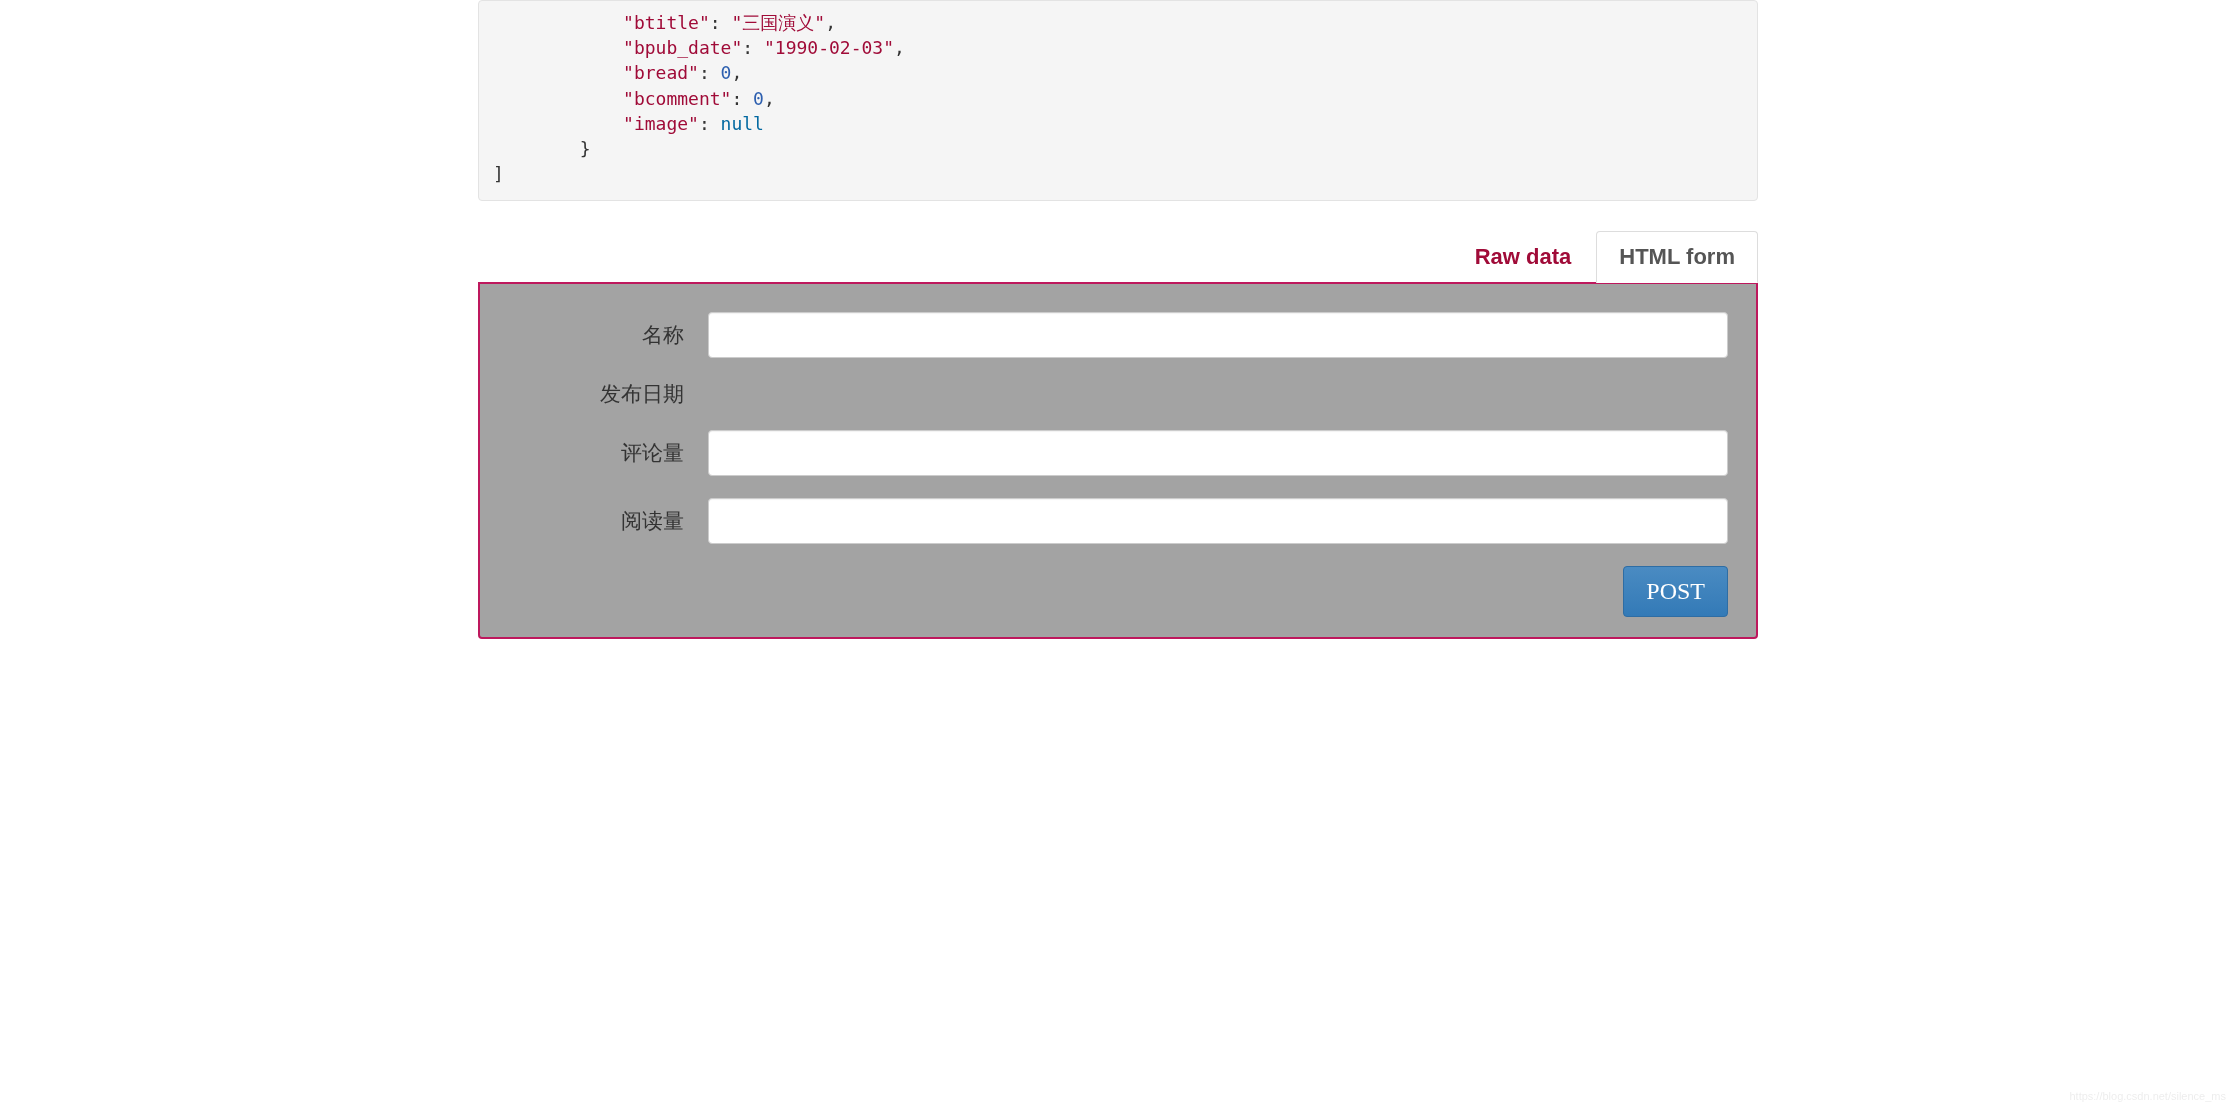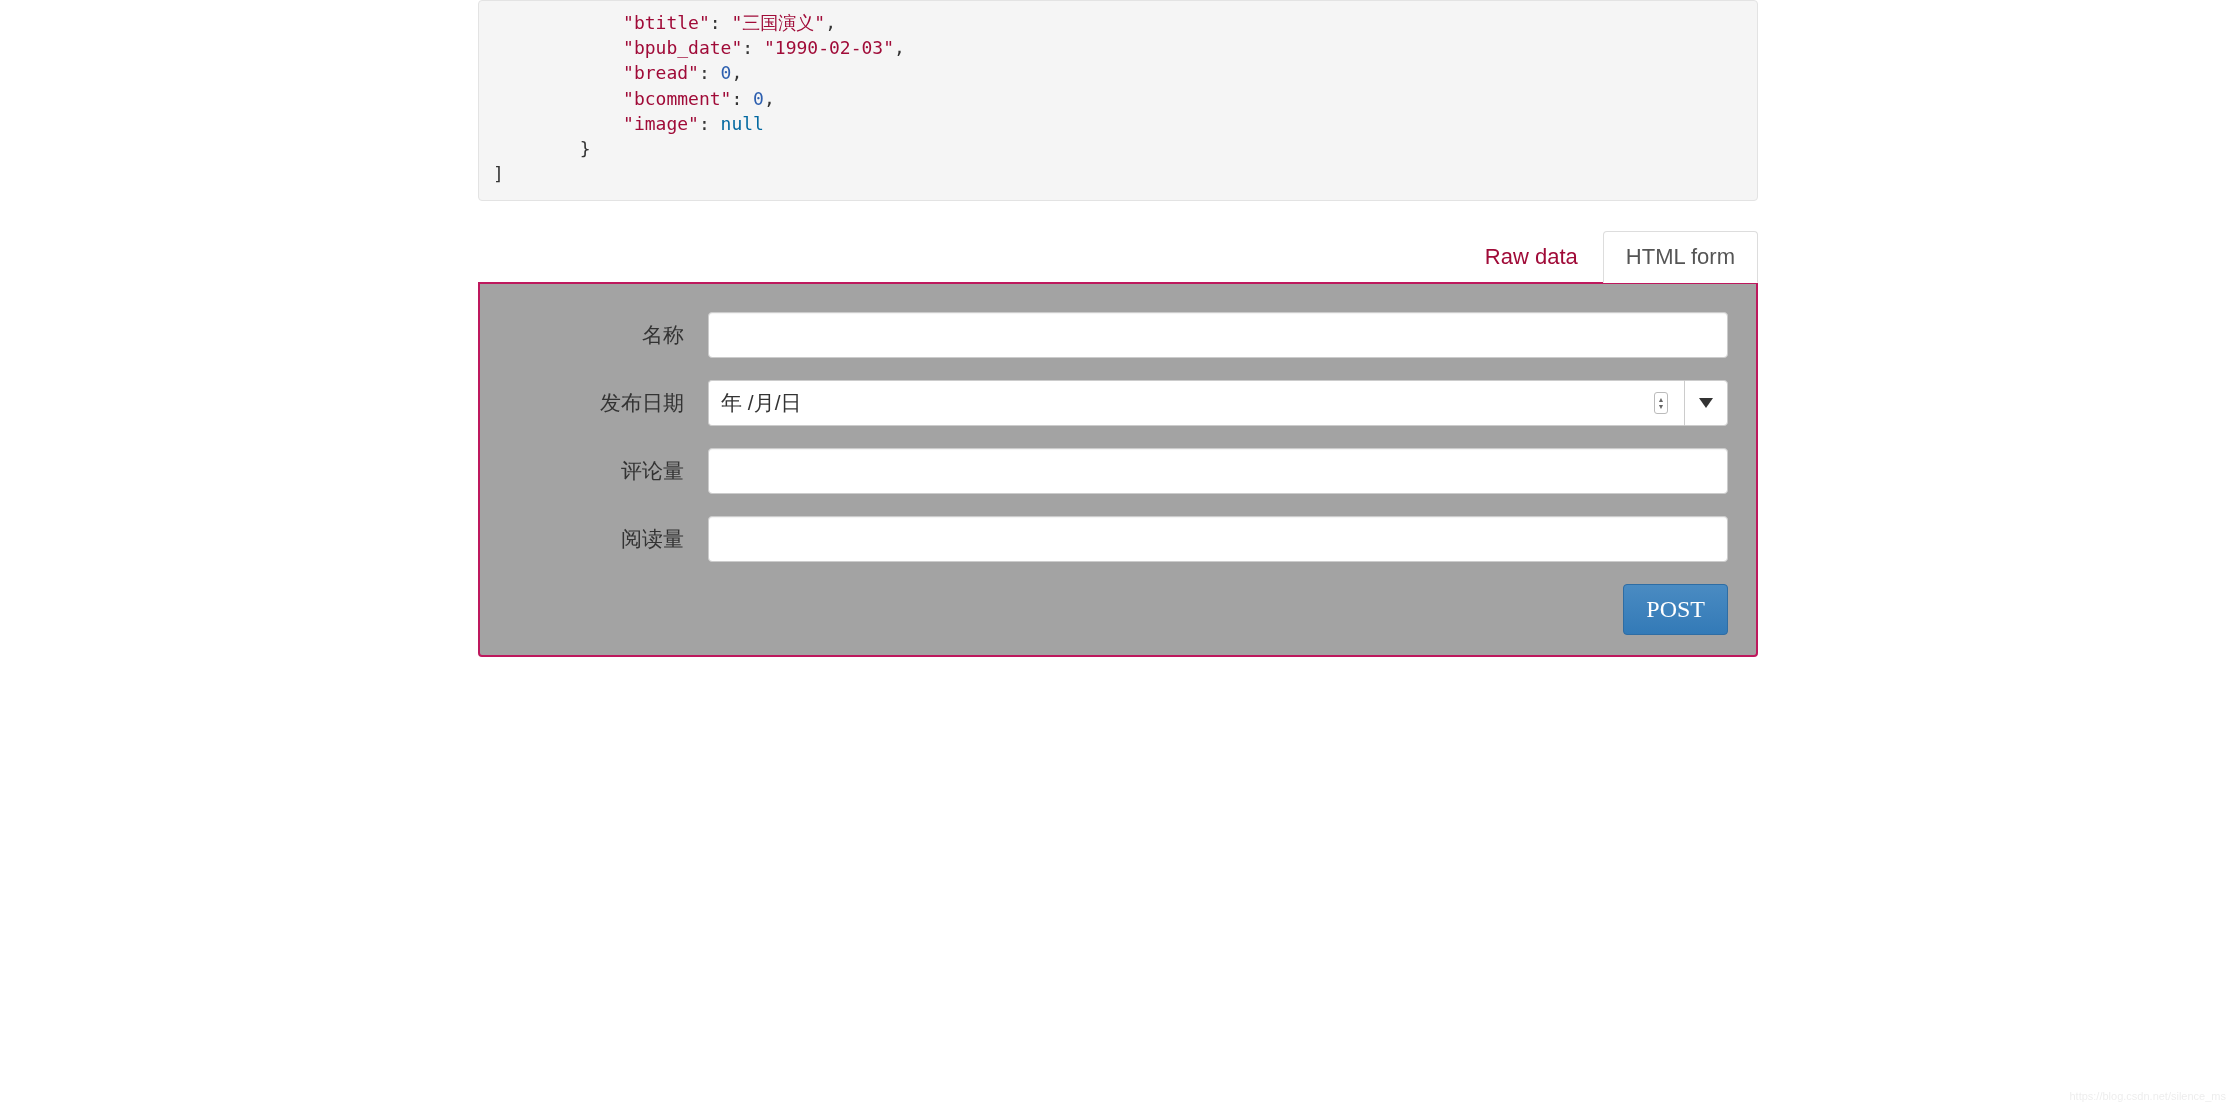--- a/index.html
+++ b/index.html
@@ -49,20 +49,21 @@
     }
     .nav-tabs li a {
       display: block;
       padding: 12px 22px;
       font-size: 22px;
       color: #a00b38;
       text-decoration: none;
       border: 1px solid transparent;
       border-radius: 4px 4px 0 0;
       cursor: pointer;
+      font-weight: bold;
     }
     .nav-tabs li.active a {
       color: #555;
       background: #fff;
       border-color: #ddd #ddd transparent #ddd;
     }
     .form-panel {
       background: #a3a3a3;
       border: 2px solid #be185d;
       border-radius: 0 0 4px 4px;
@@ -218,34 +219,20 @@
 
       <div class="form-row">
         <label class="form-label">名称</label>
         <div class="form-control-wrap">
           <input type="text" class="form-control" value="" style="">
         </div>
       </div>
 
       <div class="form-row date-row">
         <label class="form-label">发布日期</label>
-        <div class="form-control-wrap">
-          <div class="date-input-box">
-            <span class="date-placeholder">年 /月/日</span>
-            <span class="date-spinner">
-              <span>▲</span>
-                <span>▼</span>
-            </span>
-          </div>
-          <div class="date-dropdown-btn">
-            <svg viewBox="0 0 14 10">
-                <polygon points="0,0 14,0 7,10"></polygon>
-              </svg>
-          </div>
-        </div>
       </div>
 
       <div class="form-row">
         <label class="form-label">评论量</label>
         <div class="form-control-wrap">
           <input type="text" class="form-control" value="" style="">
         </div>
       </div>
 
       <div class="form-row">

